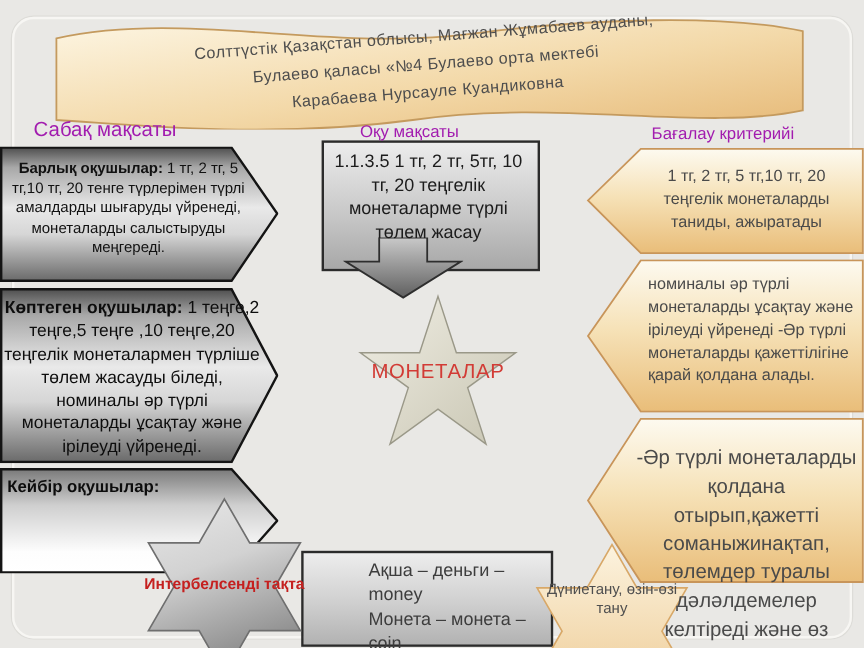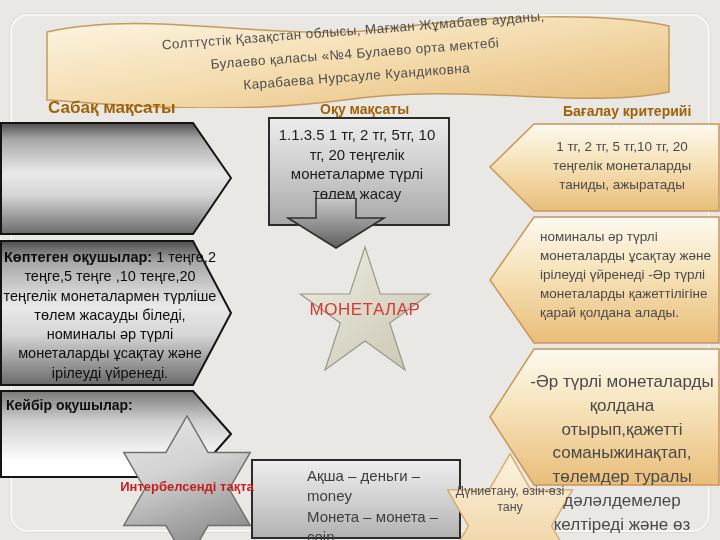--- a/index.html
+++ b/index.html
@@ -7,21 +7,21 @@
     position:relative;width:720px;height:540px;overflow:hidden;
     background:#e9e8e5;font-family:"Liberation Sans",sans-serif;
   }
   .frame{
     position:absolute;left:10px;top:14px;right:10px;bottom:8px;
     border:2px solid #f7f6f3;border-radius:18px;box-shadow:0 0 0 1px #dddcd8;
     pointer-events:none;
   }
   .abs{position:absolute;}
   .txt{position:absolute;z-index:10;}
-  .heading{font-weight:bold;color:#a16207;margin-left:20px;}
+  .heading{font-weight:normal;color:#a21caf;}
   svg{display:block;}
   .center{text-align:center;}
   .banner-text{
     left:62px;top:20px;width:586px;text-align:center;color:#4e4e4e;
     font-size:13.5px;line-height:1.7;transform:rotate(-4.3deg);
     letter-spacing:.4px;
   }
   .banner-text span{display:block;}
   .gloss-line{display:block;margin-left:44px;}
   .lead{font-weight:bold;}
@@ -106,20 +106,23 @@
     <span>Карабаева Нурсауле Куандиковна</span>
   </div>
 
   <div class="txt heading" style="left:28px;top:98px;font-size:17px;">Сабақ мақсаты</div>
   <div class="txt heading" style="left:300px;top:101px;font-size:14px;">Оқу мақсаты</div>
   <div class="txt heading" style="left:543px;top:103px;font-size:14px;">Бағалау критерийі</div>
 
   <svg class="abs" style="left:0;top:122px;" width="232" height="113" viewBox="0 0 232 113">
     <path d="M1,1 L193,1 L231,56 L193,112 L1,112 Z" fill="url(#gradGray)" stroke="#141414" stroke-width="2"></path>
   </svg>
+  <div class="txt center" style="left:4px;top:132px;width:206px;font-size:12.5px;line-height:1.32;color:#111;">
+    <span class="lead">Барлық оқушылар:</span><span> 1 тг, 2 тг, 5 тг,10 тг, 20 тенге түрлерімен түрлі амалдарды шығаруды үйренеді, монеталарды салыстыруды меңгереді.</span>
+  </div>
 
   <svg class="abs" style="left:0;top:240px;" width="232" height="146" viewBox="0 0 232 146">
     <path d="M1,1 L193,1 L231,73 L193,145 L1,145 Z" fill="url(#gradGray)" stroke="#141414" stroke-width="2"></path>
   </svg>
   <div class="txt center" style="left:2px;top:248px;width:216px;font-size:14.5px;line-height:1.33;color:#0d0d0d;">
     <span class="lead">Көптеген оқушылар:</span><span> 1 теңге,2 теңге,5 теңге ,10 теңге,20 теңгелік монеталармен түрліше төлем жасауды біледі, номиналы әр түрлі монеталарды ұсақтау және ірілеуді үйренеді.</span>
   </div>
 
   <svg class="abs" style="left:0;top:390px;" width="232" height="88" viewBox="0 0 232 88">
     <path d="M1,1 L193,1 L231,44 L193,87 L1,87 Z" fill="url(#gradGray3)" stroke="#141414" stroke-width="2"></path>

